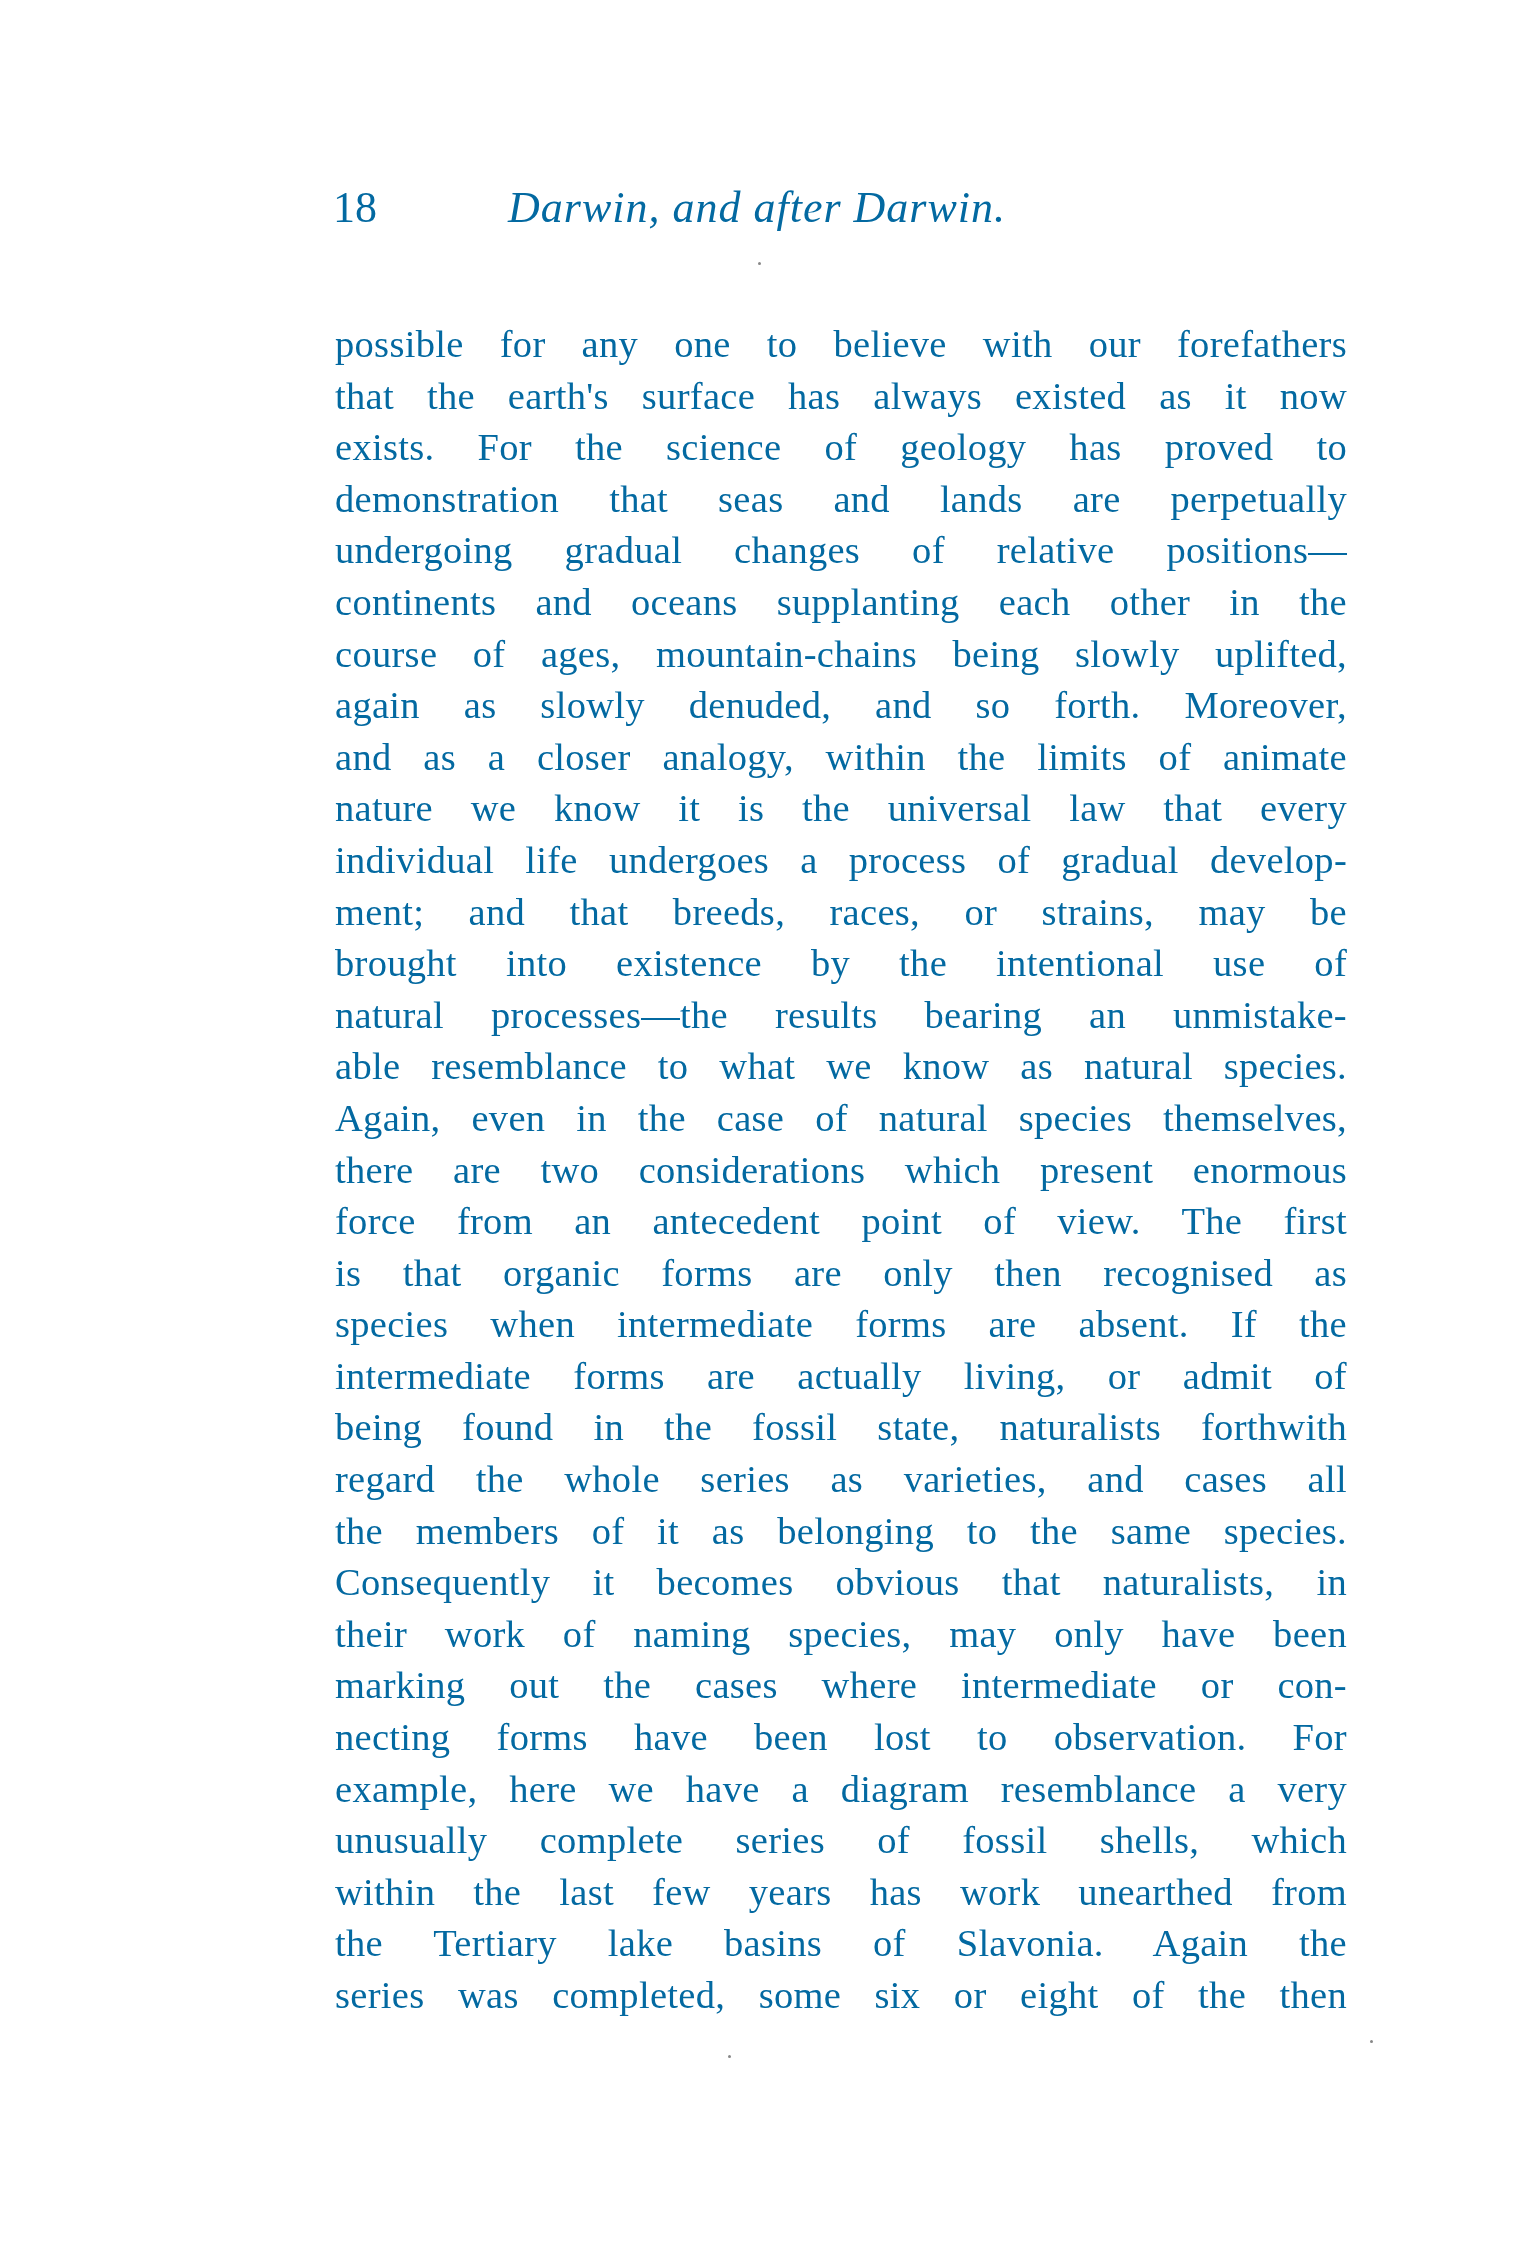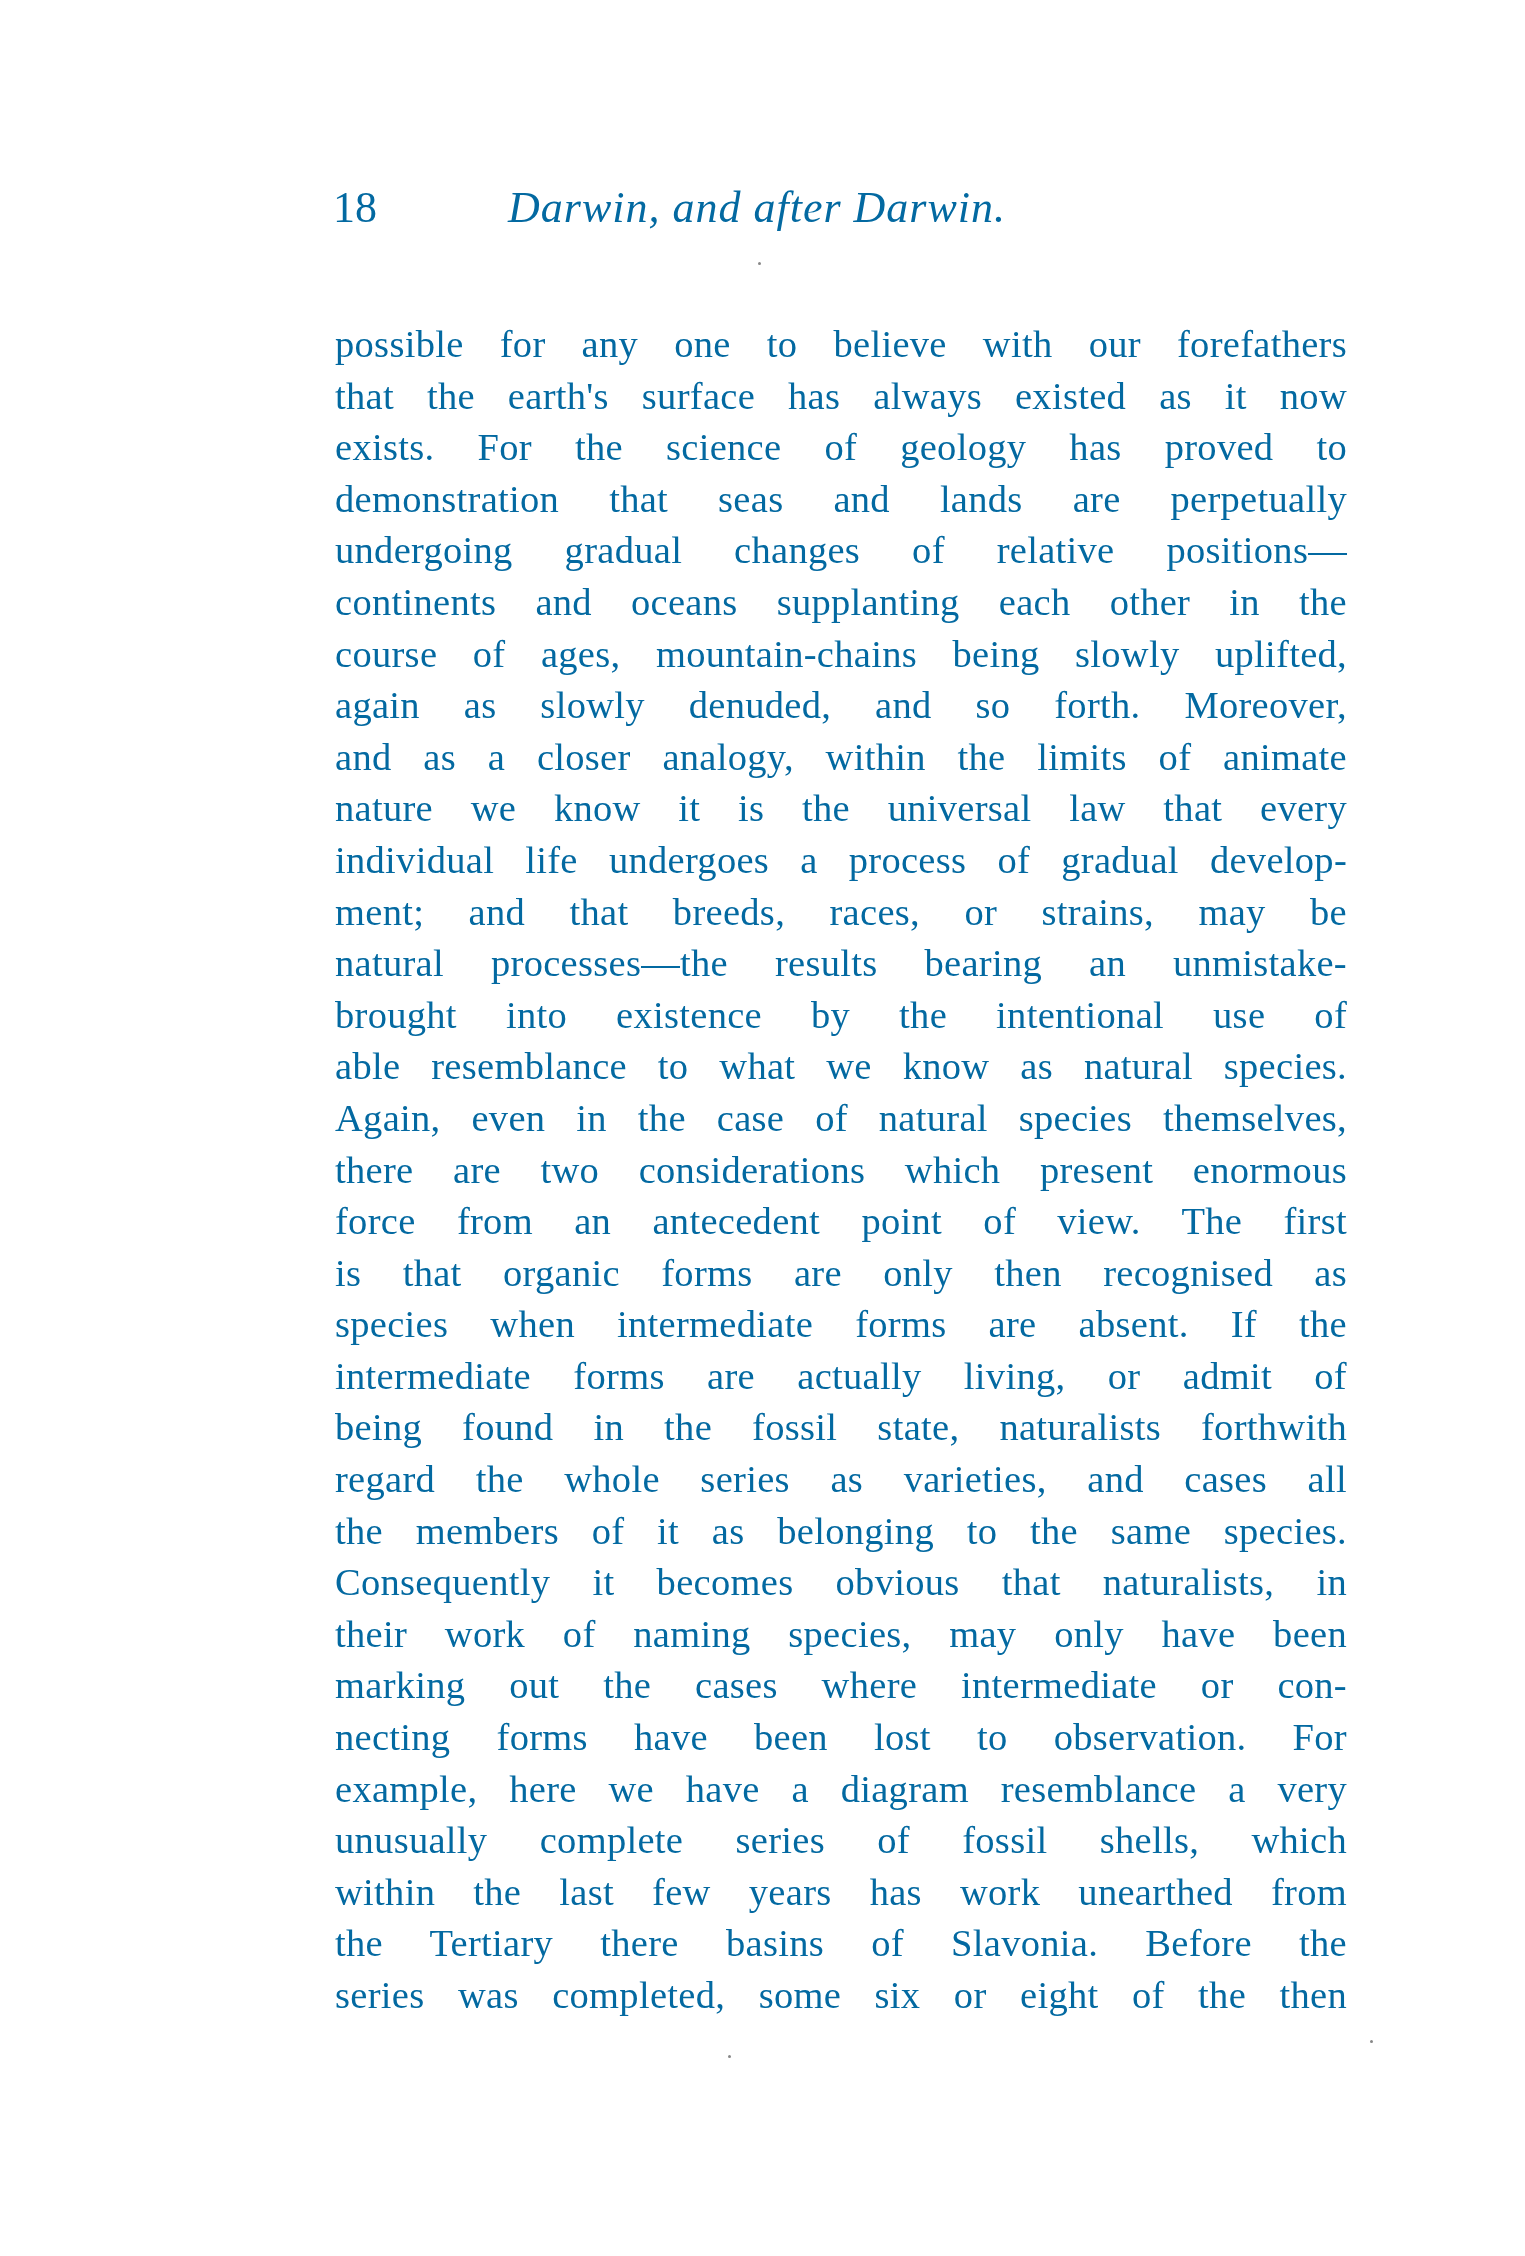--- a/index.html
+++ b/index.html
@@ -44,39 +44,39 @@
     <span class="line">exists.  For the science of geology has proved to</span>
     <span class="line">demonstration that seas and lands are perpetually</span>
     <span class="line">undergoing gradual changes of relative positions—</span>
     <span class="line">continents and oceans supplanting each other in the</span>
     <span class="line">course of ages, mountain-chains being slowly uplifted,</span>
     <span class="line">again as slowly denuded, and so forth.  Moreover,</span>
     <span class="line">and as a closer analogy, within the limits of animate</span>
     <span class="line">nature we know it is the universal law that every</span>
     <span class="line">individual life undergoes a process of gradual develop-</span>
     <span class="line">ment; and that breeds, races, or strains, may be</span>
+    <span class="line">brought into existence by the intentional use of</span>
     <span class="line">natural processes—the results bearing an unmistake-</span>
-    <span class="line">brought into existence by the intentional use of</span>
     <span class="line">able resemblance to what we know as natural species.</span>
     <span class="line">Again, even in the case of natural species themselves,</span>
     <span class="line">there are two considerations which present enormous</span>
     <span class="line">force from an antecedent point of view.  The first</span>
     <span class="line">is that organic forms are only then recognised as</span>
     <span class="line">species when intermediate forms are absent.  If the</span>
     <span class="line">intermediate forms are actually living, or admit of</span>
     <span class="line">being found in the fossil state, naturalists forthwith</span>
     <span class="line">regard the whole series as varieties, and cases all</span>
     <span class="line">the members of it as belonging to the same species.</span>
     <span class="line">Consequently it becomes obvious that naturalists, in</span>
     <span class="line">their work of naming species, may only have been</span>
     <span class="line">marking out the cases where intermediate or con-</span>
     <span class="line">necting forms have been lost to observation.  For</span>
     <span class="line">example, here we have a diagram resemblance a very</span>
     <span class="line">unusually complete series of fossil shells, which</span>
     <span class="line">within the last few years has work unearthed from</span>
-    <span class="line">the Tertiary there basins of Slavonia.  Before the</span>
+    <span class="line">the Tertiary lake basins of Slavonia.  Again the</span>
     <span class="line last">series was completed, some six or eight of the then</span>
   </div>
 
   <span class="speck" style="left:758px; top:262px;"></span>
   <span class="speck" style="left:728px; top:2055px;"></span>
   <span class="speck" style="left:1370px; top:2040px;"></span>
 </div>
 
 </body></html>

